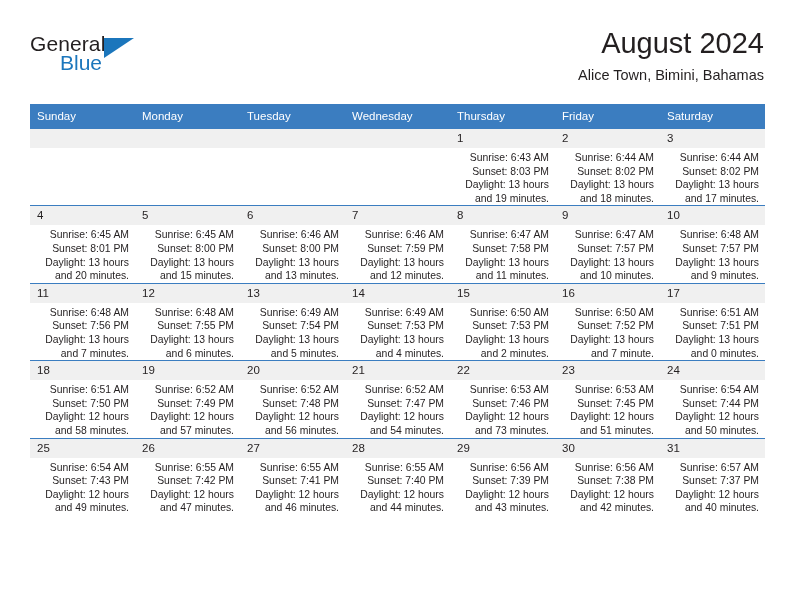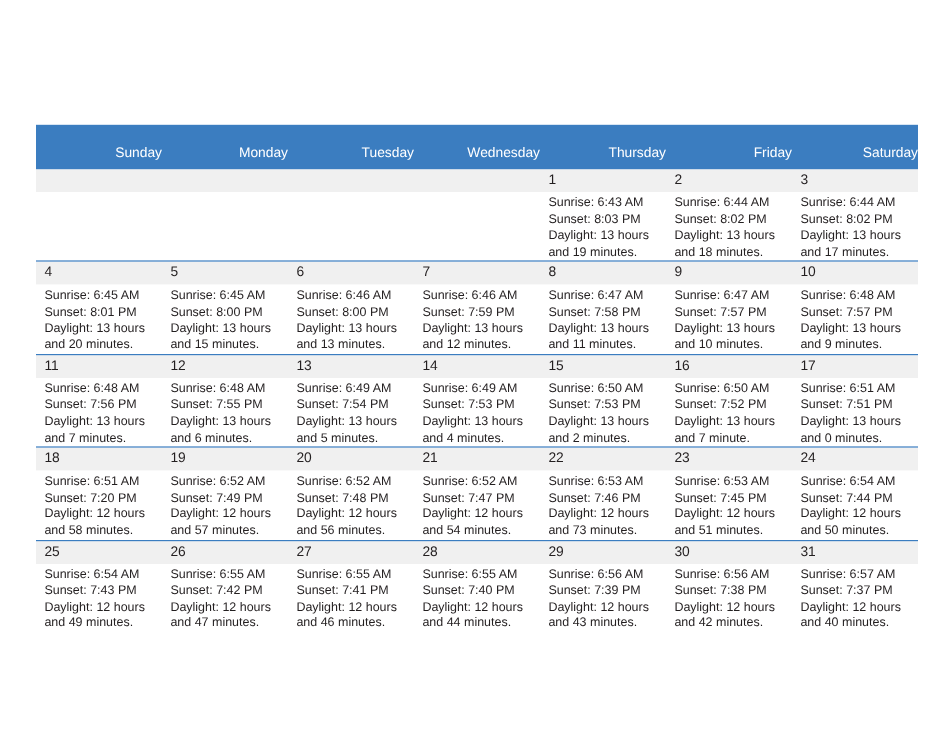--- a/index.html
+++ b/index.html
@@ -94,22 +94,22 @@
   table.cal {
     border-collapse: collapse;
     table-layout: fixed;
     width: 735px;
   }
   table.cal th {
     background: #3b7dc0;
     color: #ffffff;
     font-size: 11.5px;
     font-weight: normal;
-    text-align: right;
-    padding: 18px 0 6px 7px;
+    text-align: left;
+    padding: 6px 0 6px 7px;
     height: 10px;
     border: none;
   }
   table.cal td {
     vertical-align: top;
     padding: 0;
     border: none;
     border-top: 1px solid #3b7dc0;
     height: 74px;
   }
@@ -123,34 +123,46 @@
     color: #231f20;
     padding: 3px 0 3px 7px;
     height: 13px;
     line-height: 13px;
   }
   .daynum.blank {
     color: transparent;
   }
   .cell-lines {
     padding: 3px 6px 0 7px;
+    text-align: right;
   }
   .cell-lines div {
     font-size: 10.4px;
     line-height: 13.6px;
     color: #231f20;
     white-space: nowrap;
   }
   td.empty .cell-lines div { visibility: hidden; }
 </style>
 </head>
 <body>
 
 <div class="page">
 
+  <div class="header">
+    <div class="brand">
+      <span class="brand-general">General</span>
+      <span class="brand-tri"></span>
+      <span class="brand-blue">Blue</span>
+    </div>
+    <div class="title-block">
+      <div class="cal-title">August 2024</div>
+      <div class="cal-location">Alice Town, Bimini, Bahamas</div>
+    </div>
+  </div>
 
   <div class="calendar">
     <table class="cal">
       <thead>
         <tr id="weekday-row">
             <th>Sunday</th>
             <th>Monday</th>
             <th>Tuesday</th>
             <th>Wednesday</th>
             <th>Thursday</th>
@@ -352,21 +364,21 @@
                 <div>Daylight: 13 hours</div>
                 <div>and 0 minutes.</div>
               </div>
             </td>
           </tr>
           <tr class="week-row">
             <td class="day-cell">
               <span class="daynum">18</span>
               <div class="cell-lines">
                 <div>Sunrise: 6:51 AM</div>
-                <div>Sunset: 7:20 PM</div>
+                <div>Sunset: 7:50 PM</div>
                 <div>Daylight: 12 hours</div>
                 <div>and 58 minutes.</div>
               </div>
             </td>
             <td class="day-cell">
               <span class="daynum">19</span>
               <div class="cell-lines">
                 <div>Sunrise: 6:52 AM</div>
                 <div>Sunset: 7:49 PM</div>
                 <div>Daylight: 12 hours</div>

